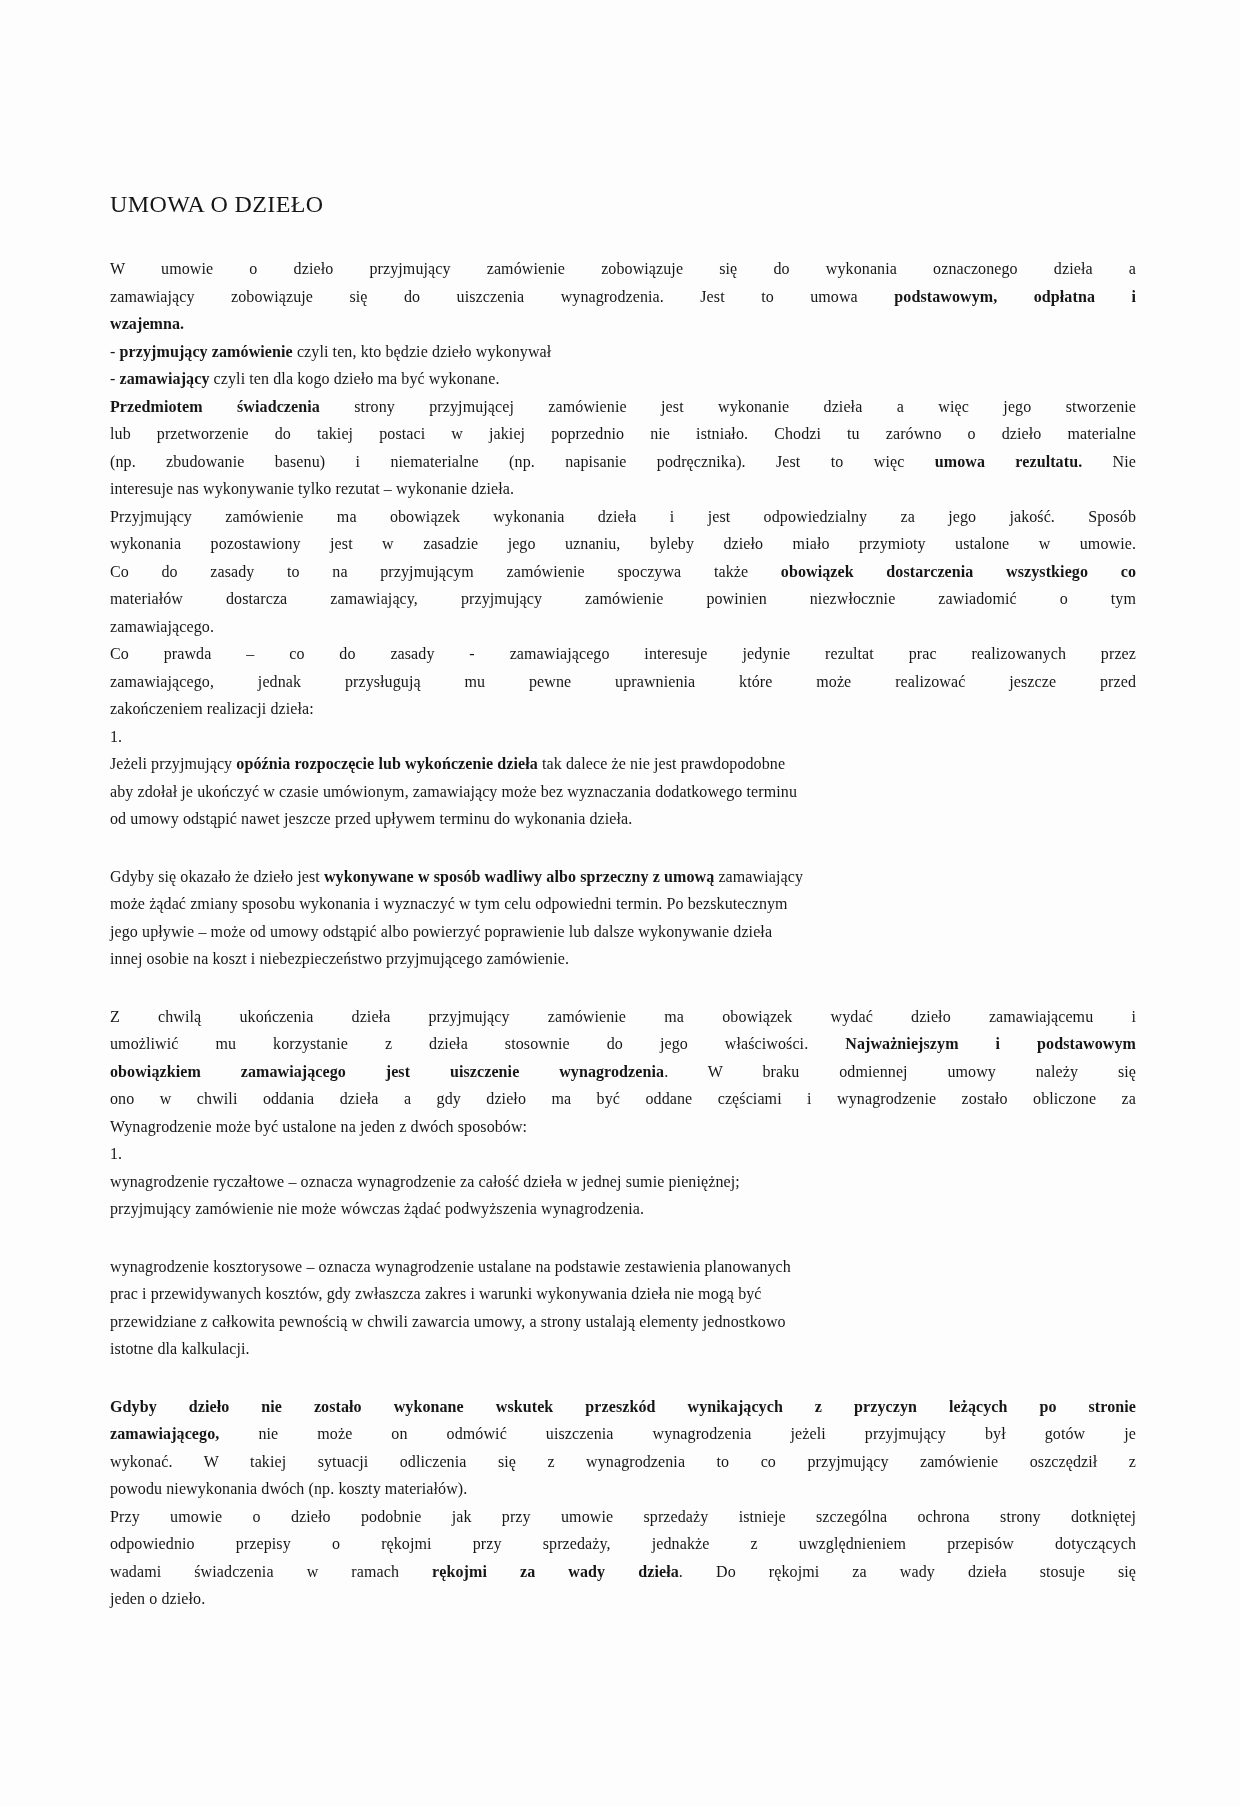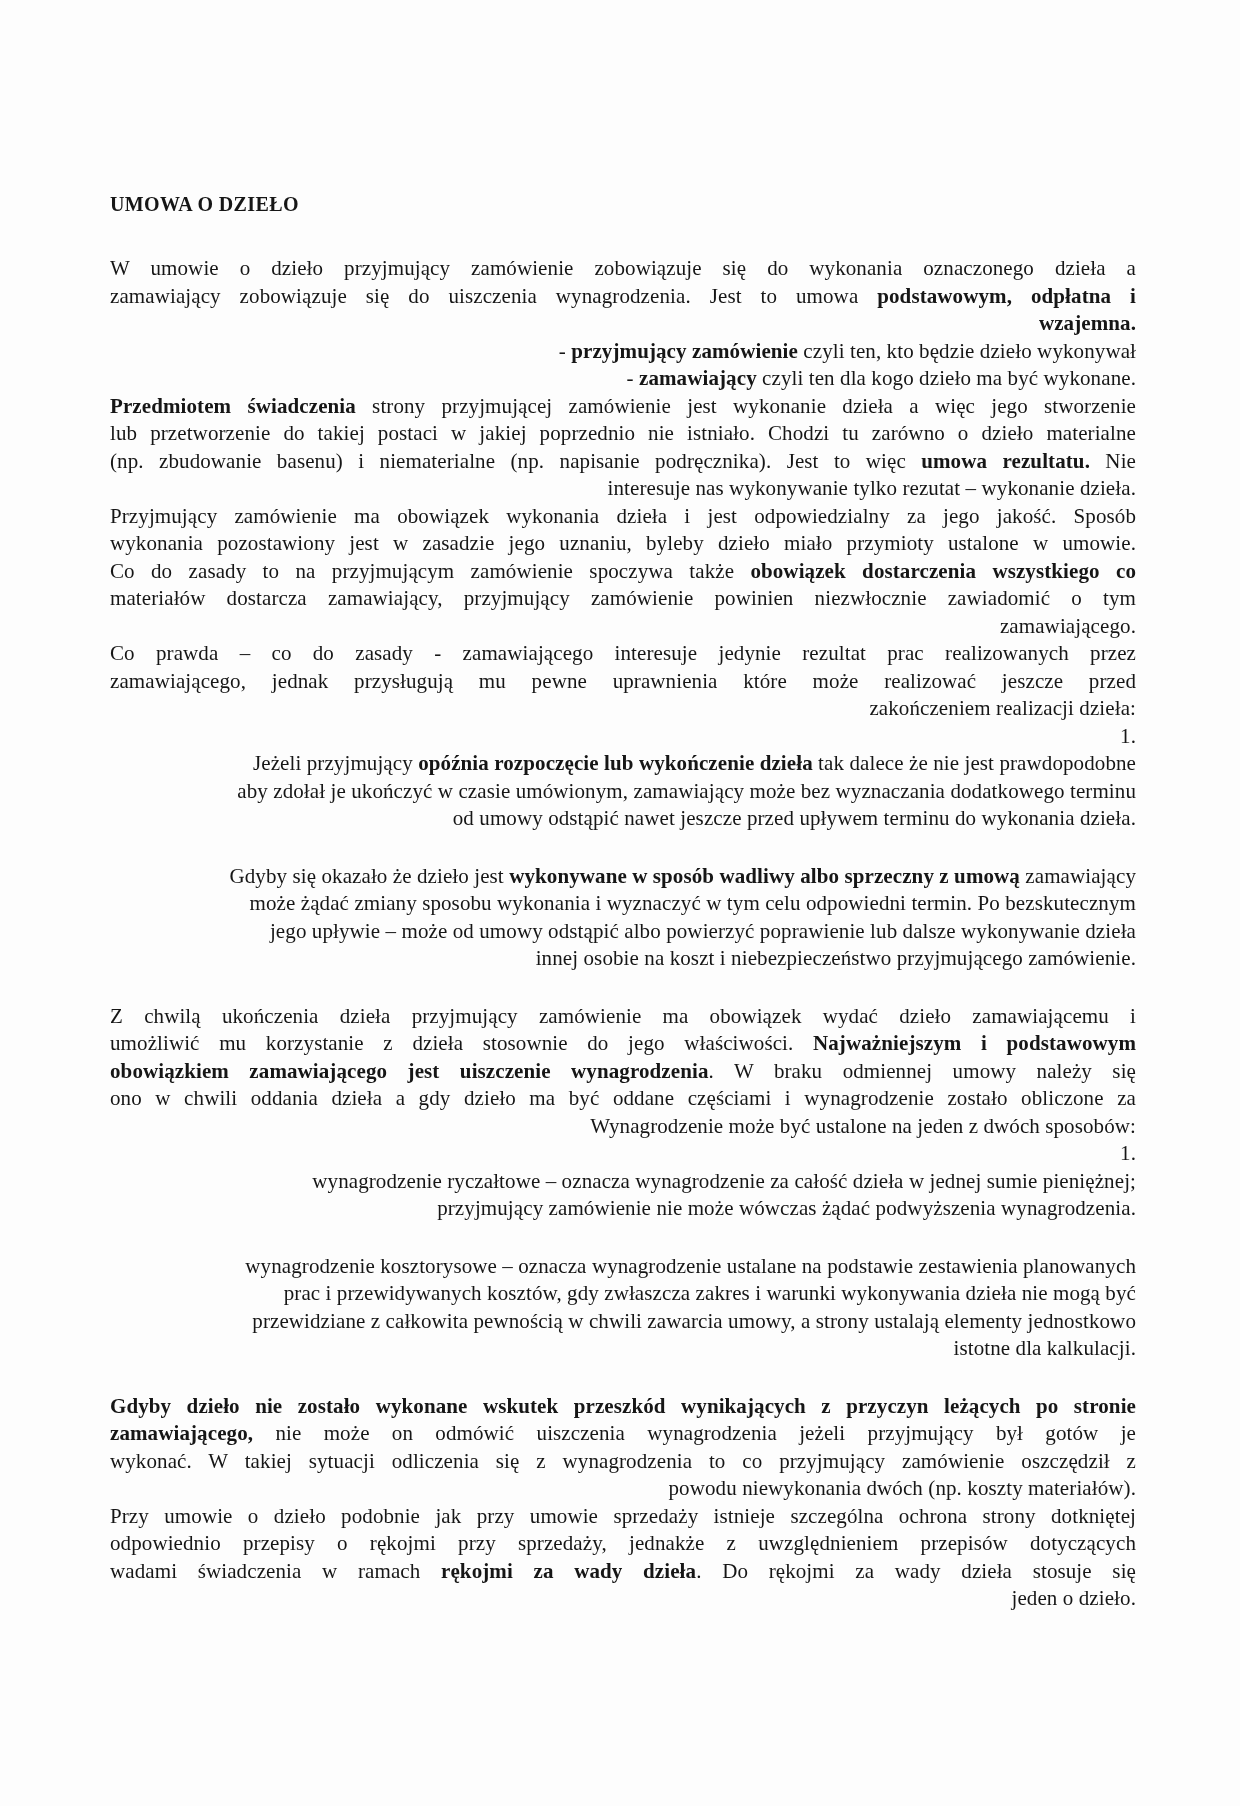--- a/index.html
+++ b/index.html
@@ -15,38 +15,38 @@
     overflow: hidden;
     color: #161616;
   }
   .content {
     position: absolute;
     left: 110px;
     top: 191px;
     width: 1026px;
   }
   .title {
-    font-size: 20px;
-    font-weight: bold;
+    font-size: 24px;
+    font-weight: normal;
     line-height: 27px;
     letter-spacing: 0.4px;
     margin: 0 0 37px 0;
   }
   .line {
-    font-size: 21px;
+    font-size: 16px;
     line-height: 27.5px;
     min-height: 27.5px;
     letter-spacing: 0.1px;
   }
   .line.j {
     text-align: justify;
     text-align-last: justify;
     -moz-text-align-last: justify;
   }
-  .line.l { text-align: right; }
+  .line.l { text-align: left; }
   .line.blank { height: 30px; min-height: 30px; }
   .line b { font-weight: bold; }
 </style>
 </head>
 <body>
 
 <div class="page">
   <div class="content">
     <h1 class="title">UMOWA O DZIEŁO</h1>
     <div>

